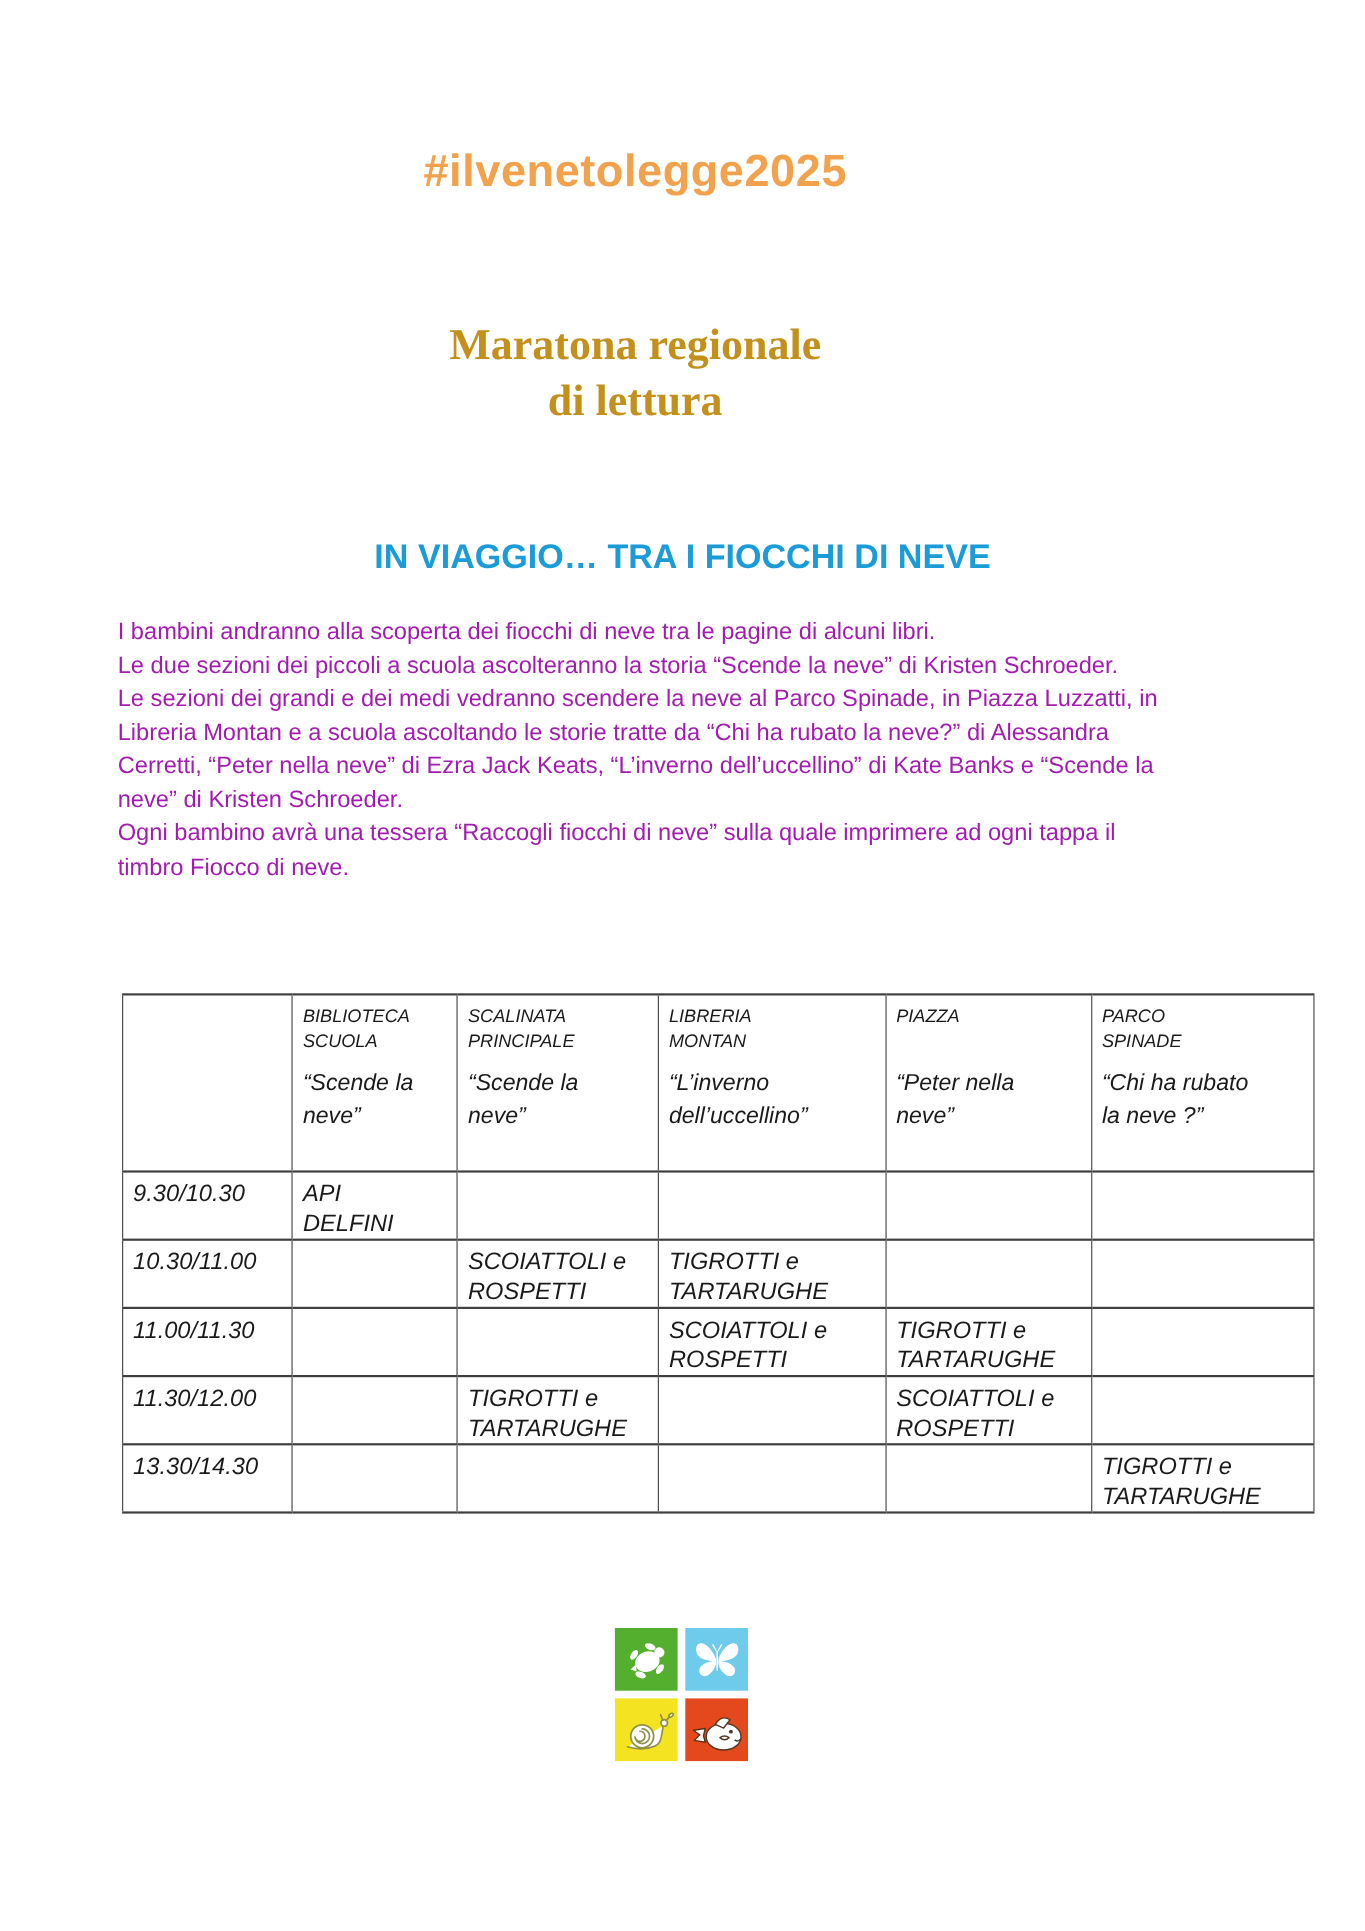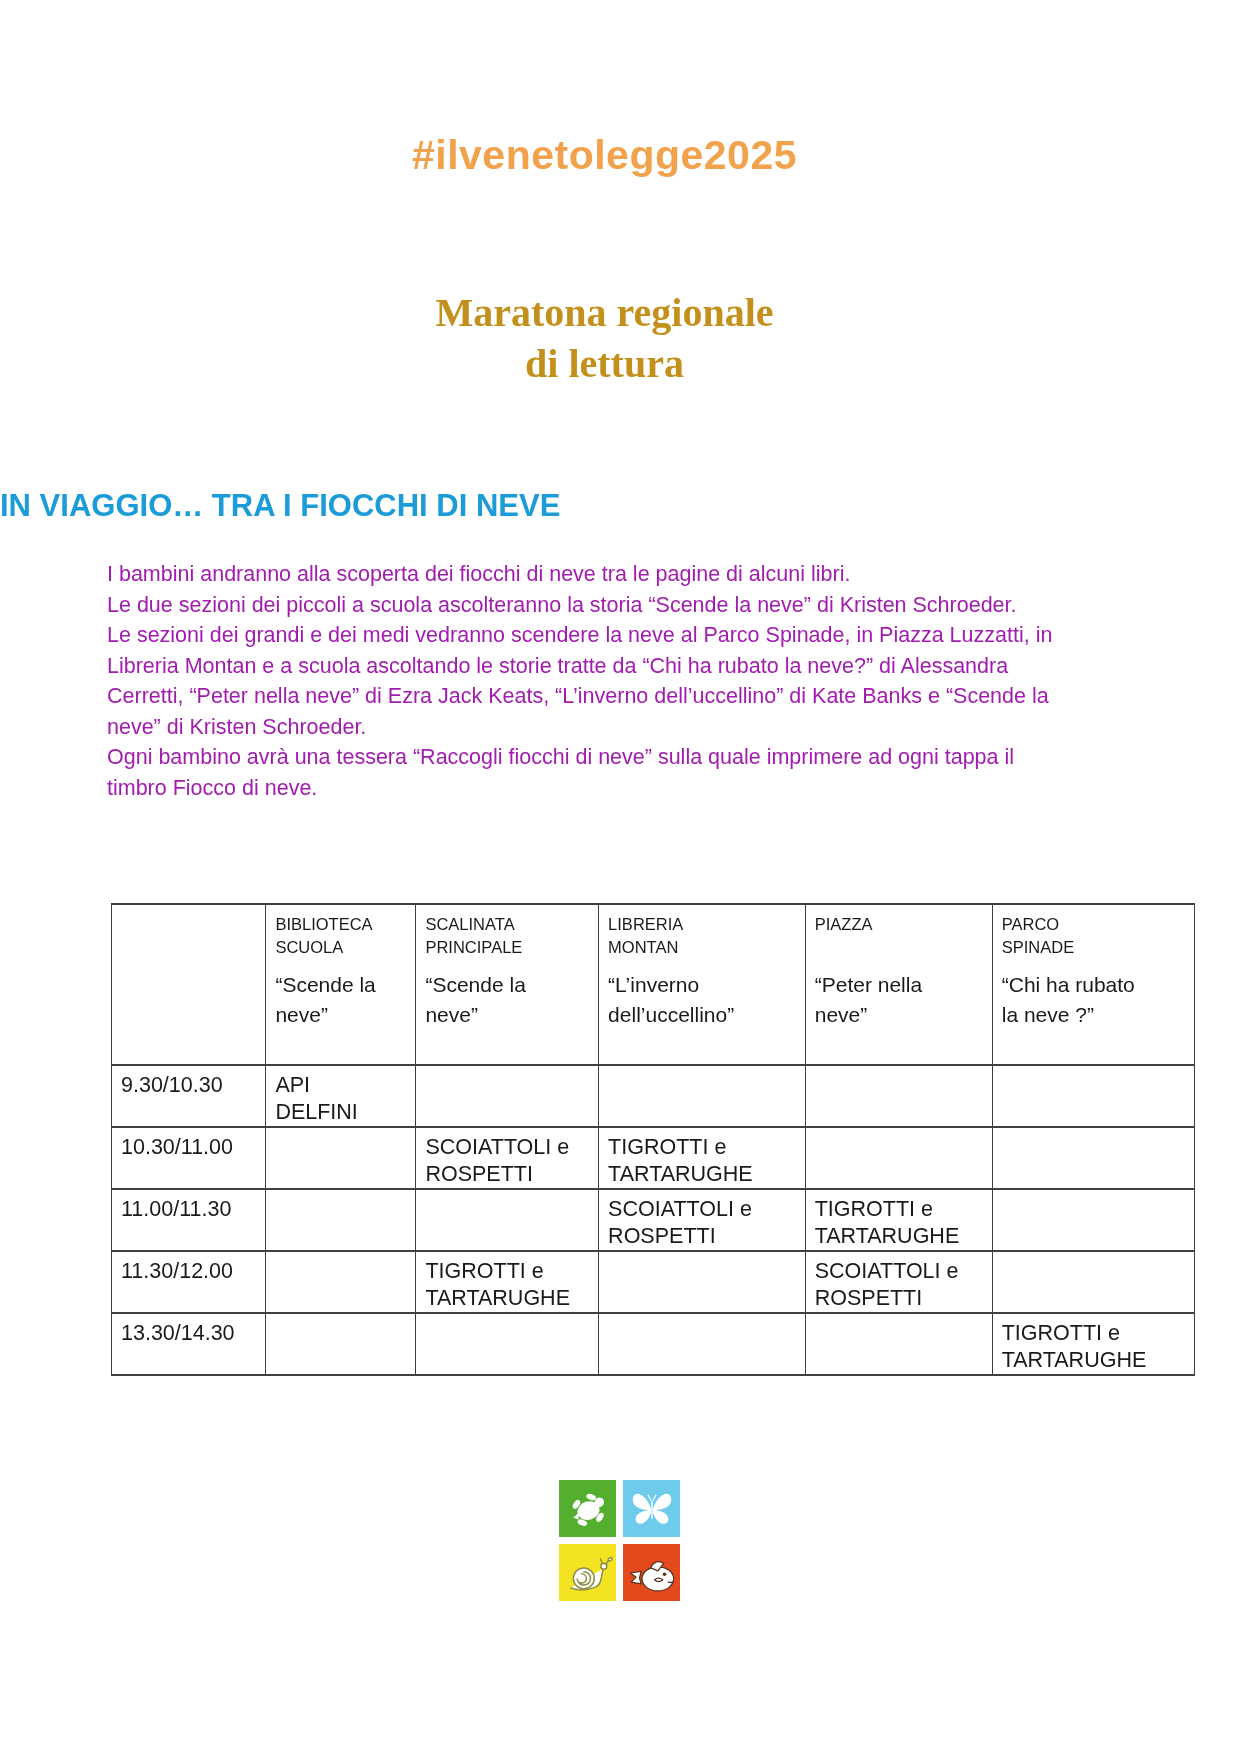--- a/index.html
+++ b/index.html
@@ -1,34 +1,34 @@
 <!DOCTYPE html>
 <html><head>
 <meta charset="utf-8">
 <style>
   html,body{margin:0;padding:0;background:#ffffff;}
   .page{position:relative;width:1241px;height:1755px;background:#ffffff;
         font-family:"Liberation Sans",sans-serif;color:#1a1a1a;overflow:hidden;}
 
-  .titleband{position:absolute;left:0;width:1155px;text-align:center;margin-left:27px;}
+  .titleband{position:absolute;left:0;width:1155px;text-align:center;}
   .hashtag{top:132px;font-size:41px;font-weight:700;letter-spacing:.5px;
            font-family:"Liberation Sans",sans-serif;color:#F2A24C;}
   .dateline{top:186px;font-size:39px;font-weight:700;font-style:italic;
             font-family:"Liberation Serif",serif;color:#B2830E;}
   .eventtitle{top:287px;font-size:40px;font-weight:700;line-height:51px;
               font-family:"Liberation Serif",serif;color:#C3901C;white-space:pre-line;}
 
-  .sectiontitle{position:absolute;top:488px;left:0;width:1241px;text-align:left;
+  .sectiontitle{position:absolute;top:488px;left:0;width:1241px;text-align:center;
                 font-size:31px;font-weight:700;color:#1B9CD8;}
 
   .intro{position:absolute;left:107px;top:559px;width:1040px;font-size:21.5px;
          line-height:30.5px;white-space:pre-line;color:#a21caf;}
 
   table.sched{position:absolute;left:111px;top:903px;width:1084px;
-              border-collapse:collapse;table-layout:fixed;}
+              border-collapse:collapse;table-layout:fixed;font-style:italic;}
   .sched th,.sched td{border:1.5px solid #3f3f3f;border-top-width:2.5px;border-bottom-width:2.5px;
                       vertical-align:top;text-align:left;}
   .sched thead tr{height:161px;}
   .sched tbody tr{height:62px;}
   .sched th{position:relative;font-weight:400;padding:8px 6px 0 9px;}
   .sched th .loc{font-size:16.5px;line-height:23px;white-space:pre-line;}
   .sched th .book{position:absolute;top:65px;left:9px;right:4px;
                   font-size:21px;line-height:30px;white-space:pre-line;}
   .sched td{padding:6px 4px 0 9px;font-size:21.5px;line-height:27px;white-space:pre-line;}
 

